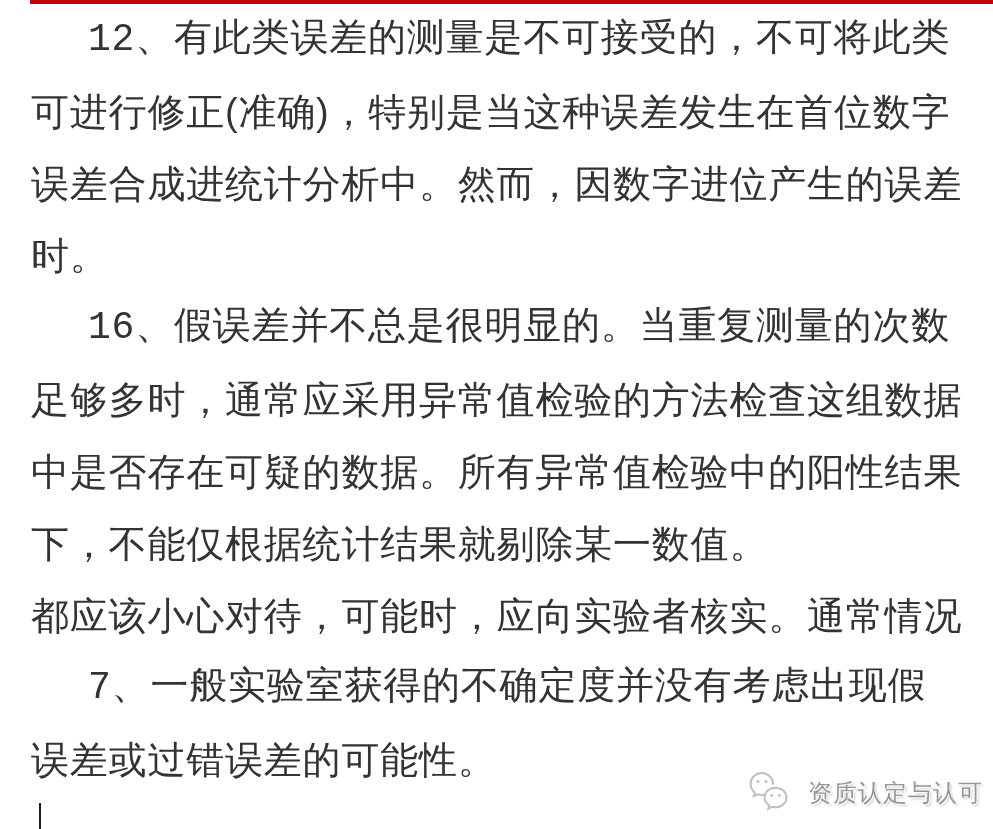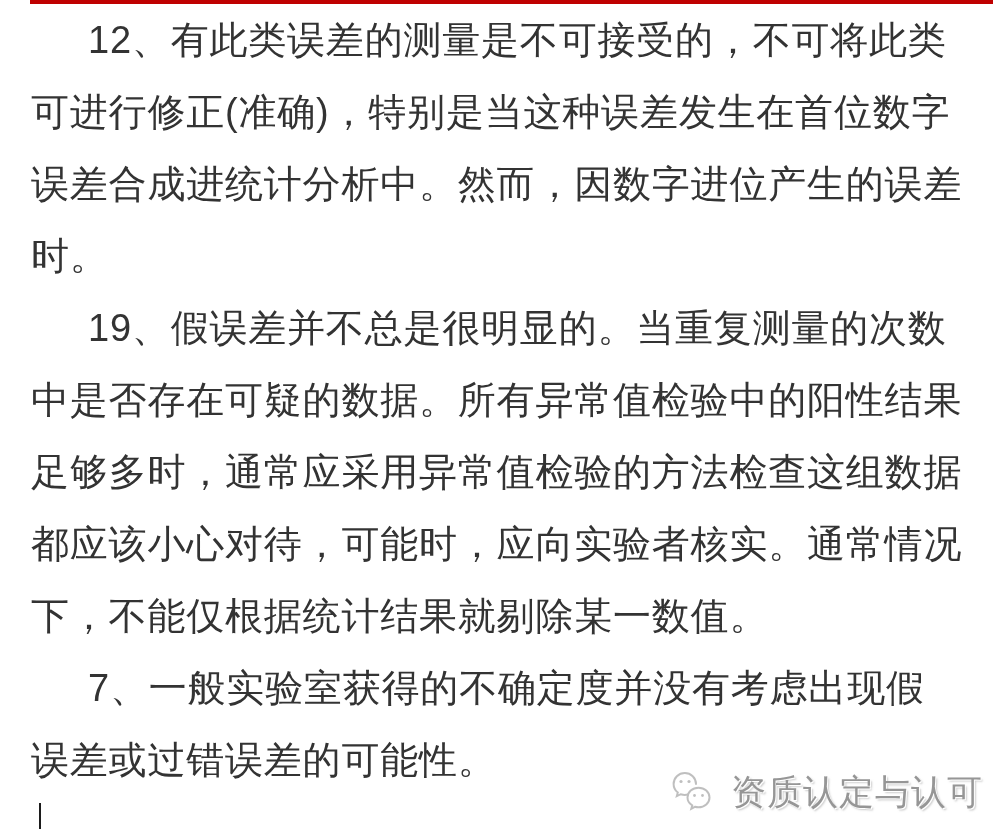--- a/index.html
+++ b/index.html
@@ -16,57 +16,57 @@
   }
   .content {
     position: absolute; top: 4px; left: 31px; width: 934px;
   }
   .para { margin: 0; }
   .line {
     height: 72px; line-height: 72px;
     font-size: 38px; letter-spacing: 0.8px;
     color: #333333; white-space: nowrap;
   }
-  .indent { padding-left: 57px; }
+  .indent { padding-left: 57px; font-family: Liberation Mono, monospace; }
   .caret {
     position: absolute; left: 39px; top: 803px;
     width: 2px; height: 26px; background: #1c1c1c;
   }
   .watermark {
     position: absolute; right: 10px; bottom: 13px;
     display: flex; align-items: center; gap: 9px;
   }
   .wm-icon { display: inline-flex; opacity: 0.85; }
   .wm-text {
-    font-size: 35px; letter-spacing: 1px;
+    font-size: 24px; letter-spacing: 1px;
     color: #969696;
     text-shadow: 1px 1px 0 #ffffff, 2px 2px 2px rgba(160,160,160,0.55);
     white-space: nowrap;
   }
 </style>
 </head>
 <body>
 
 <div class="top-line"></div>
 
 <div class="content">
 
   <div class="para">
     <div class="line indent">12、有此类误差的测量是不可接受的，不可将此类</div>
     <div class="line">可进行修正(准确)，特别是当这种误差发生在首位数字</div>
     <div class="line">误差合成进统计分析中。然而，因数字进位产生的误差</div>
     <div class="line">时。</div>
   </div>
 
   <div class="para">
-    <div class="line indent">19、假误差并不总是很明显的。当重复测量的次数</div>
+    <div class="line indent">16、假误差并不总是很明显的。当重复测量的次数</div>
+    <div class="line">足够多时，通常应采用异常值检验的方法检查这组数据</div>
     <div class="line">中是否存在可疑的数据。所有异常值检验中的阳性结果</div>
-    <div class="line">足够多时，通常应采用异常值检验的方法检查这组数据</div>
+    <div class="line">下，不能仅根据统计结果就剔除某一数值。</div>
     <div class="line">都应该小心对待，可能时，应向实验者核实。通常情况</div>
-    <div class="line">下，不能仅根据统计结果就剔除某一数值。</div>
   </div>
 
   <div class="para">
     <div class="line indent">7、一般实验室获得的不确定度并没有考虑出现假</div>
     <div class="line">误差或过错误差的可能性。</div>
   </div>
 
 </div>
 
 <div class="caret"></div>

